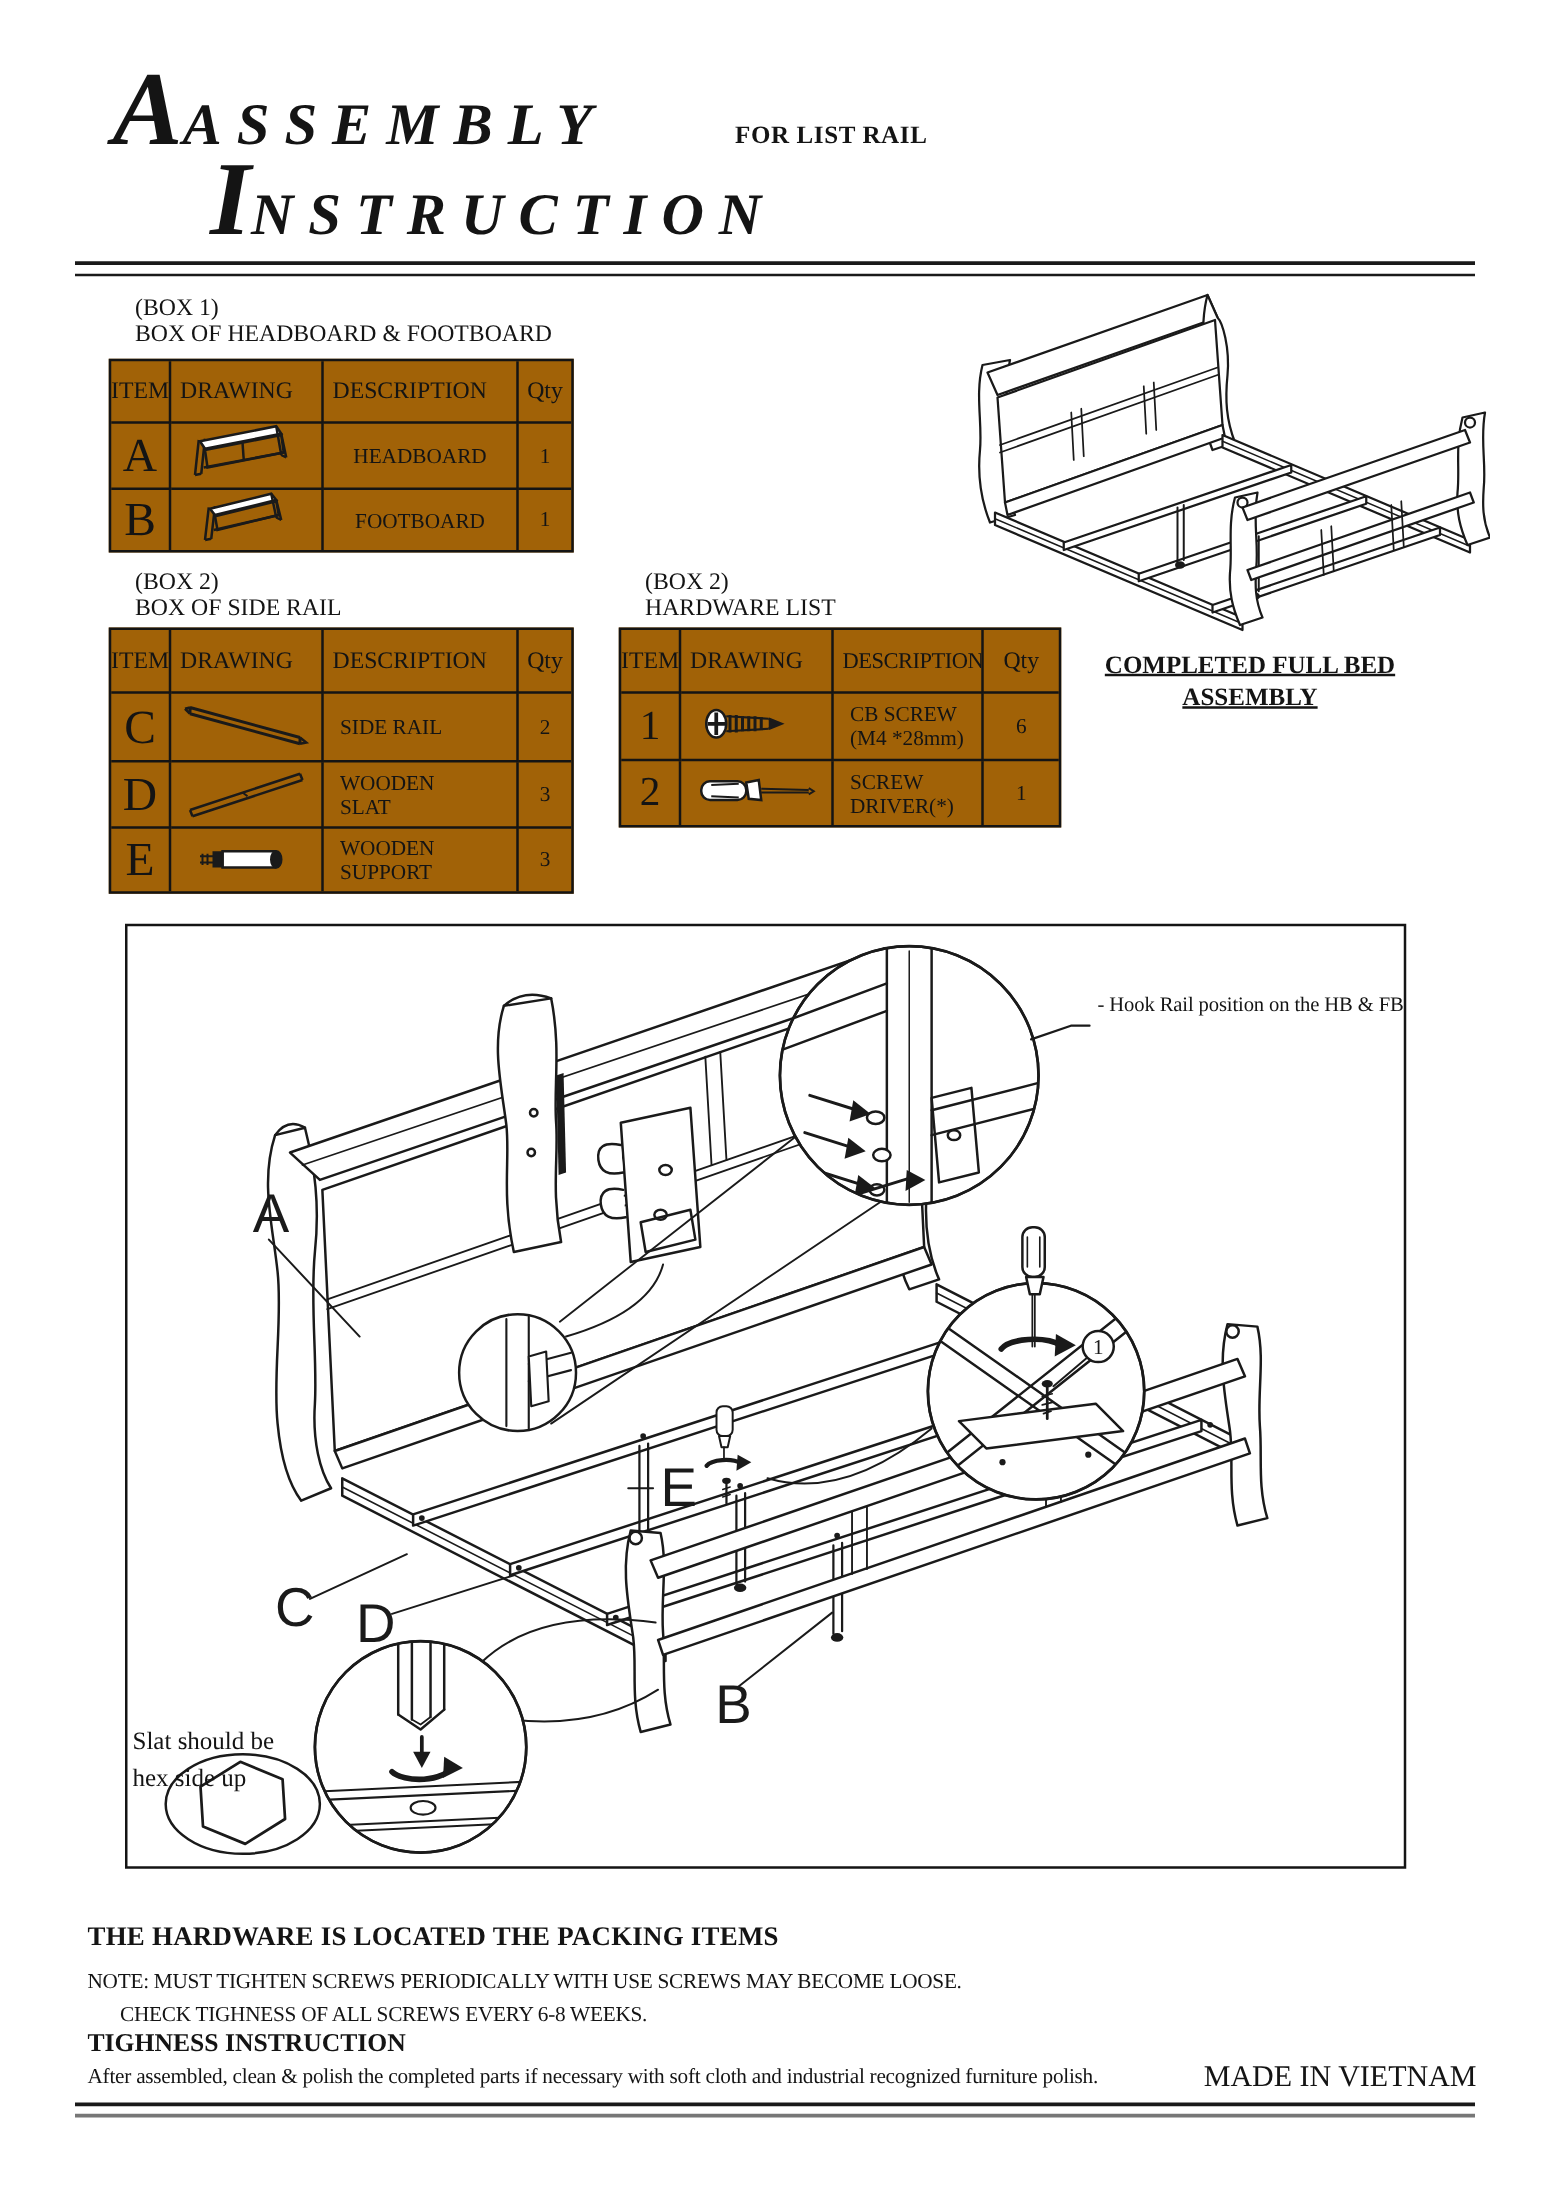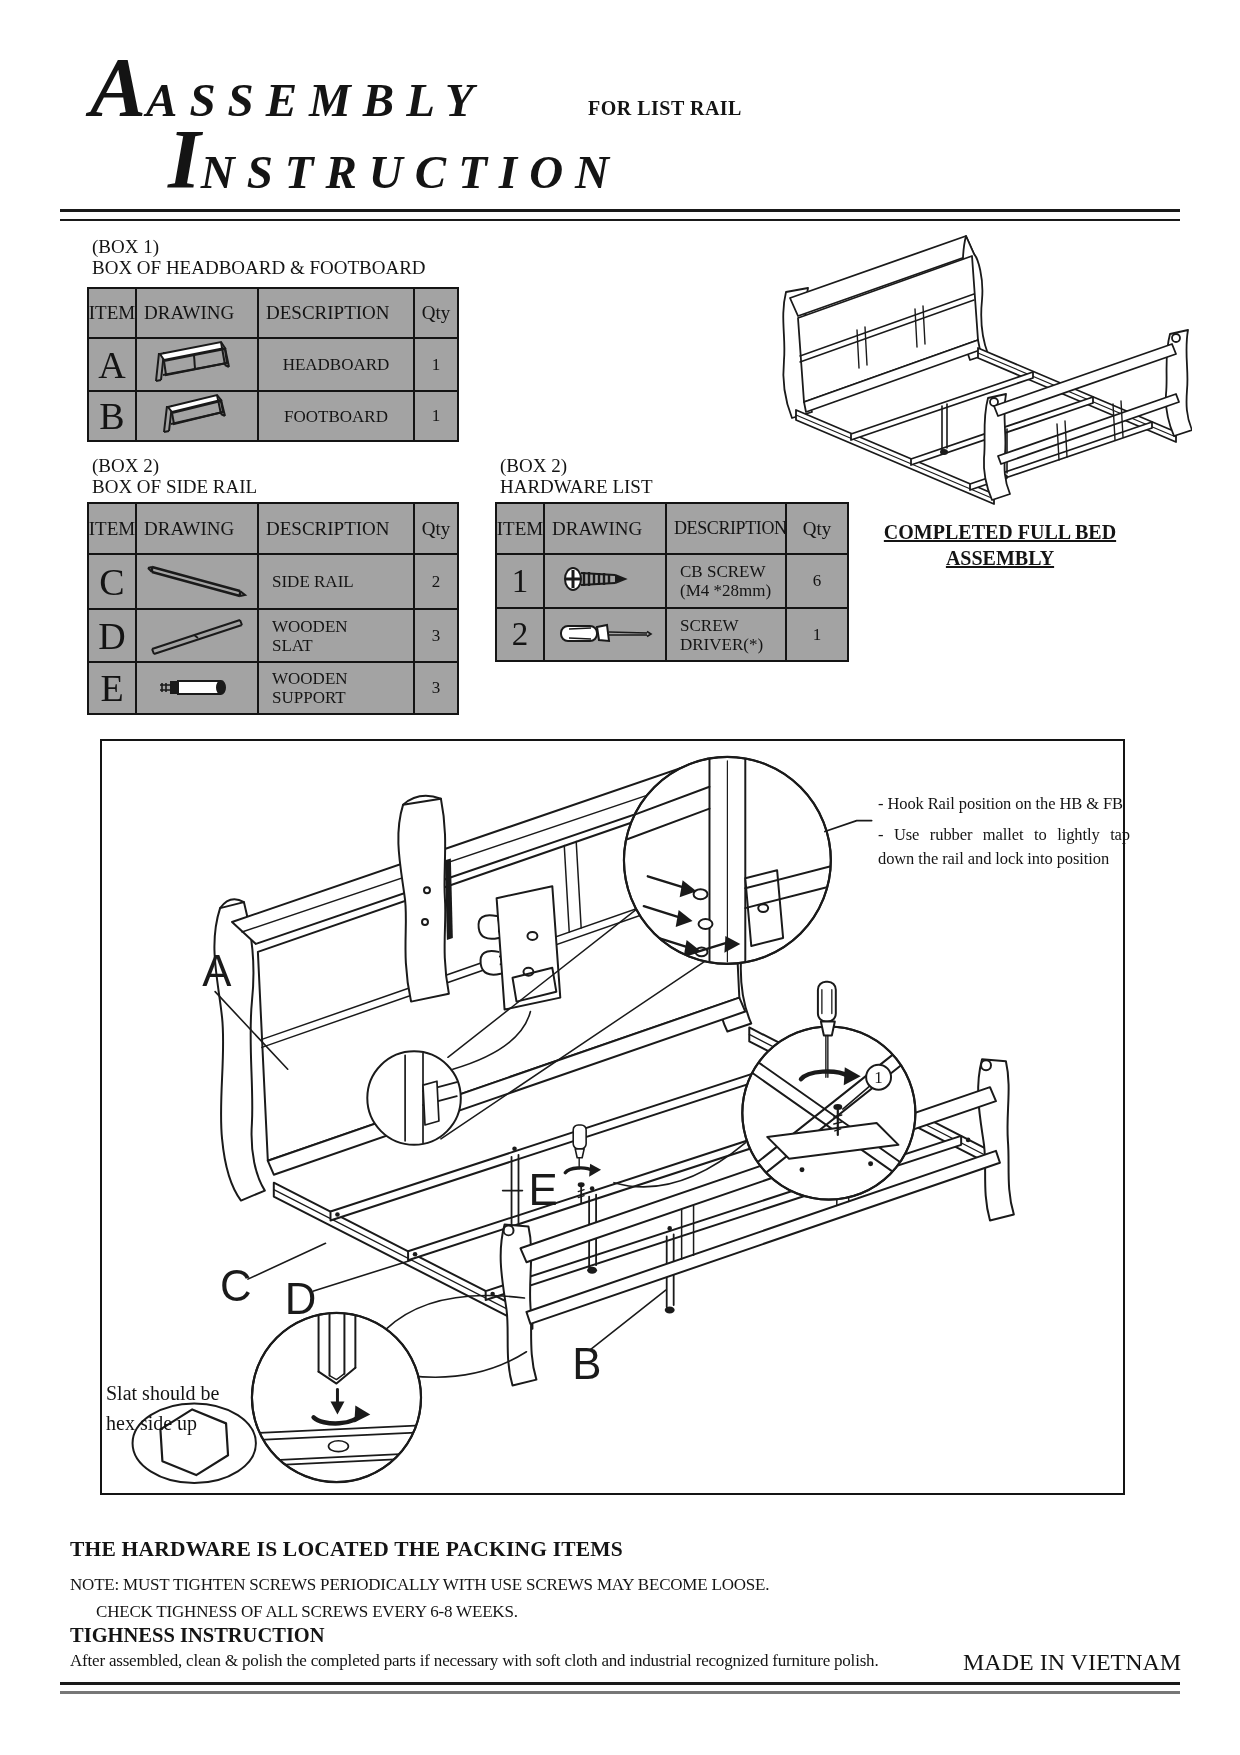--- a/index.html
+++ b/index.html
@@ -8,23 +8,23 @@
     font-family:"Liberation Serif", serif;color:#141414;overflow:hidden;
   }
   .abs{position:absolute;}
   
   .title-line{white-space:nowrap;font-style:italic;font-weight:600;line-height:1;}
   .title-line .big{font-size:84px;}
   .title-line .rest{font-size:47px;letter-spacing:12px;}
   .for-label{font-size:20px;font-weight:700;letter-spacing:.5px;}
   .hrule{background:#1a1a1a;}
   
-  .sec-label{font-size:19px;line-height:21px;}
-  
-  .ptable{position:absolute;display:grid;border:2px solid #141414;box-sizing:content-box;background:#a3a3a3;}
+  .sec-label{font-size:19px;line-height:21px;margin-left:16px;}
+  
+  .ptable{position:absolute;display:grid;border:2px solid #141414;box-sizing:content-box;background:#a16207;}
   .ptable .c{border-right:2px solid #141414;border-bottom:2px solid #141414;
     display:flex;align-items:center;justify-content:center;overflow:hidden;}
   .ptable .lc{border-right:none;}
   .ptable .lr{border-bottom:none;}
   .hcell{font-size:19px;}
   .hleft{justify-content:flex-start !important;padding-left:7px;}
   .itemcell{font-size:38px;}
   .numcell{font-size:33px;}
   .desccell{font-size:17px;line-height:19px;}
   .descleft{justify-content:flex-start !important;padding-left:13px;text-align:left;}
@@ -425,21 +425,20 @@
     <text x="472" y="641" font-size="44" fill="#1a1a1a" stroke="none">B</text>
     <text x="118" y="563" font-size="44" fill="#1a1a1a" stroke="none">C</text>
     <text x="183" y="576" font-size="44" fill="#1a1a1a" stroke="none">D</text>
     <text x="428" y="466" font-size="44" fill="#1a1a1a" stroke="none">E</text>
   </g>
 </svg>
 </div>
 
 <div class="abs notes" style="left:878px;top:792px;width:252px;">
   <p class="np">- Hook Rail position on the HB &amp; FB</p>
-  <p class="np">- Use rubber mallet to lightly tap down the rail and lock into position</p>
 </div>
 
 <div class="abs slat-note" style="left:106px;top:1340px;">
   <div>Slat should be</div>
   <div>hex side up</div>
 </div>
 
 <div class="abs f-big" style="left:70px;top:1537px;">THE HARDWARE IS LOCATED THE PACKING ITEMS</div>
 <div class="abs f-note" style="left:70px;top:1575px;">NOTE: MUST TIGHTEN SCREWS PERIODICALLY WITH USE SCREWS MAY BECOME LOOSE.</div>
 <div class="abs f-note" style="left:96px;top:1602px;">CHECK TIGHNESS OF ALL SCREWS EVERY 6-8 WEEKS.</div>

